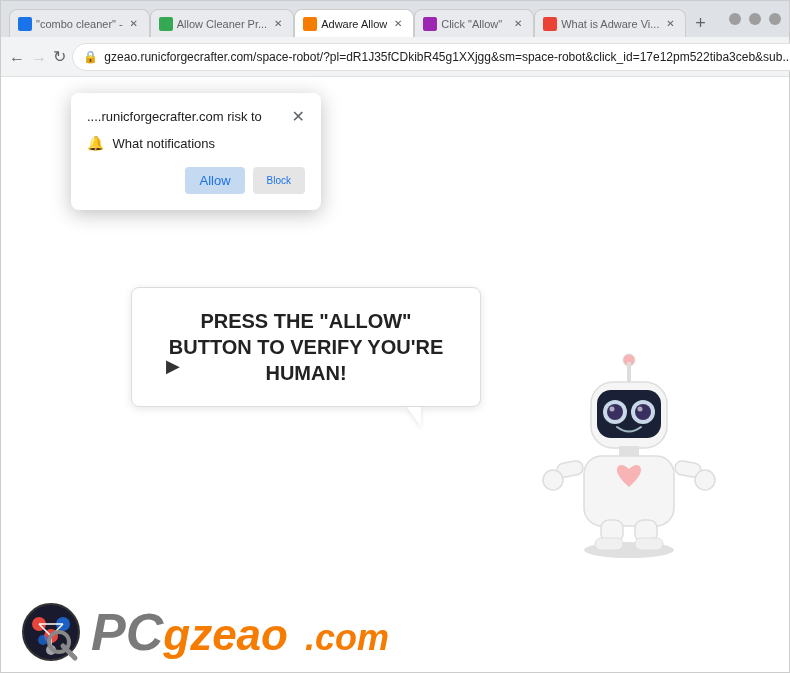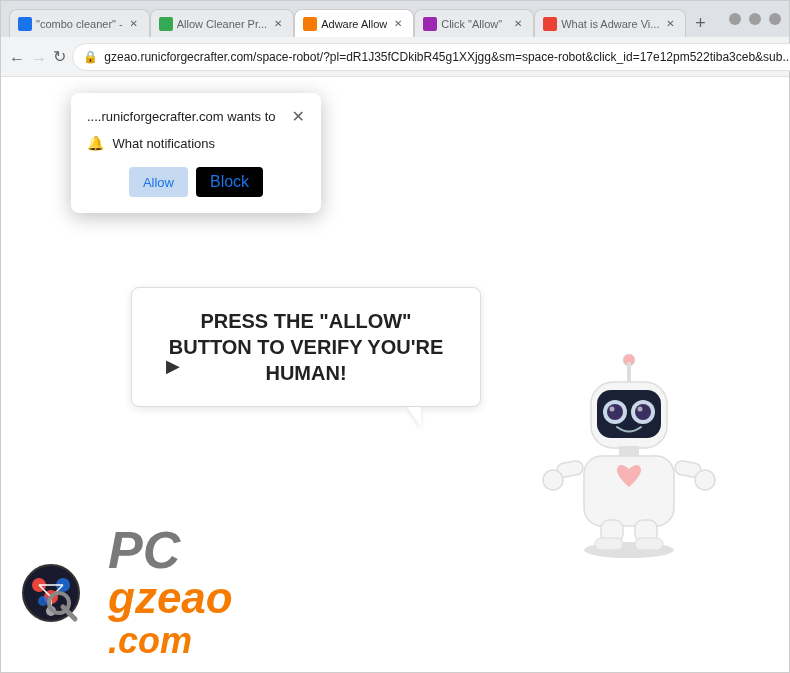--- a/index.html
+++ b/index.html
@@ -221,42 +221,42 @@
       color: #5f6368;
     }
 
     .popup-notification-label {
       font-size: 13px;
       color: #202124;
     }
 
     .popup-buttons {
       display: flex;
-      justify-content: center;
+      justify-content: flex-end;
       gap: 8px;
     }
 
     .popup-allow-btn {
       background: #c5d9f0;
       color: #1a73e8;
       border: none;
       border-radius: 4px;
       padding: 6px 14px;
       font-size: 13px;
       cursor: pointer;
       font-weight: 500;
     }
 
     .popup-block-btn {
-      background: #000000;
+      background: #e5e5e5;
       color: #1a73e8;
       border: none;
       border-radius: 4px;
       padding: 6px 14px;
-      font-size: 16px;
+      font-size: 10px;
       cursor: pointer;
       font-weight: 500;
     }
 
     
     .speech-bubble-wrapper {
       position: absolute;
       top: 210px;
       left: 130px;
       display: flex;
@@ -307,21 +307,20 @@
       left: 20px;
       display: flex;
       align-items: center;
       gap: 10px;
     }
 
     .pcrisk-text {
       display: flex;
       align-items: baseline;
       gap: 0;
-      flex-direction: column;
     }
 
     .pc-text {
       font-size: 52px;
       font-weight: 900;
       color: #7a7a7a;
       font-style: italic;
       line-height: 1;
       font-family: Arial Black, Arial, sans-serif;
     }
@@ -418,21 +417,21 @@
       <span class="address-text">gzeao.runicforgecrafter.com/space-robot/?pl=dR1J35fCDkibR45g1XXjgg&amp;sm=space-robot&amp;click_id=17e12pm522tiba3ceb&amp;sub...</span>
 
     </div>
 
   </div>
 
   <div class="page-content">
 
     <div class="notification-popup">
       <div class="popup-header">
-        <span class="popup-site-text">....runicforgecrafter.com wants to</span>
+        <span class="popup-site-text">....runicforgecrafter.com risk to</span>
         <span class="popup-close">✕</span>
       </div>
       <div class="popup-notification-row">
         <span class="bell-icon">🔔</span>
         <span class="popup-notification-label">What notifications</span>
       </div>
       <div class="popup-buttons">
         <button class="popup-allow-btn">Allow</button>
         <button class="popup-block-btn">Block</button>
       </div>

